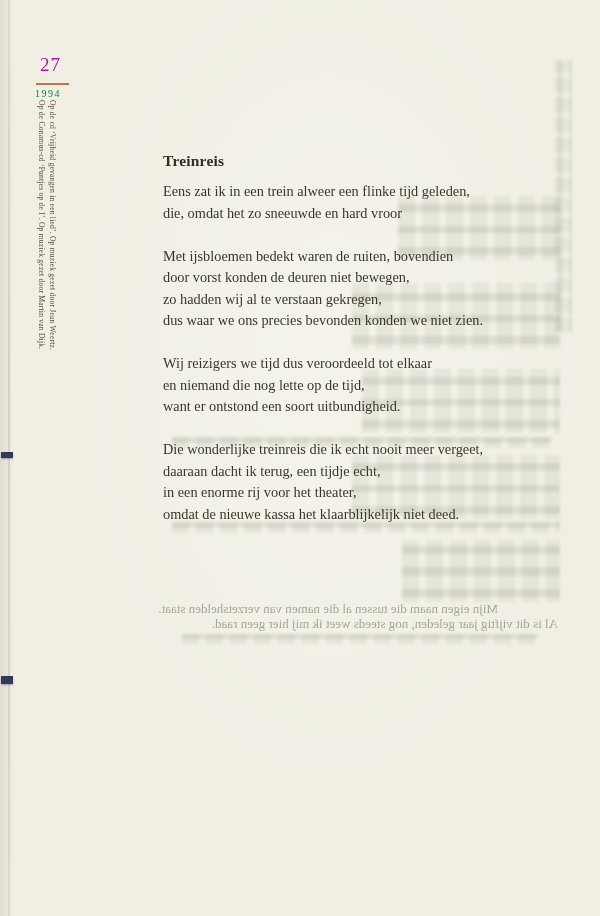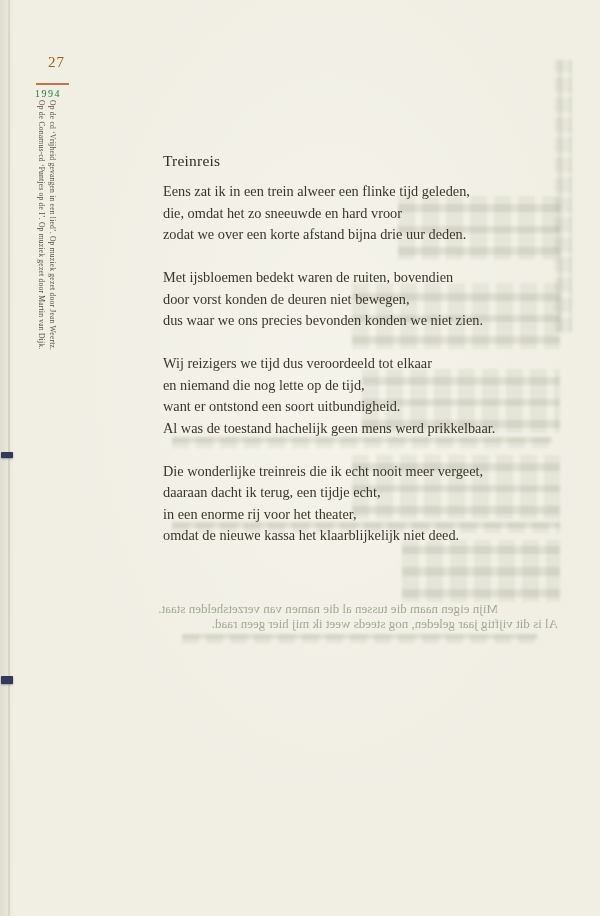--- a/index.html
+++ b/index.html
@@ -29,21 +29,21 @@
     background: #323a58;
     border-radius: 1px;
     box-shadow: 0 1px 2px rgba(90,110,160,0.6), inset 0 0 1px #1c2238;
   }
   .staple.s1 { top: 452px; }
   .staple.s2 { top: 676px; height: 8px; }
 
   
   .pageno {
     position: absolute; left: 40px; top: 54px;
-    font-size: 15px; color: #a16207; letter-spacing: 1px; margin-left: 8px;
+    font-size: 19px; color: #a21caf; letter-spacing: 1px;
   }
   .pagerule {
     position: absolute; left: 36px; top: 83px; width: 33px; height: 2px;
     background: #c1734d;
   }
   .pageyear {
     position: absolute; left: 35px; top: 88px;
     font-size: 10px; color: #15803d; letter-spacing: 1.5px;
   }
 
@@ -56,21 +56,21 @@
     white-space: nowrap;
   }
   .credits .cl { display: block; }
 
   
   .main {
     position: absolute; left: 163px; top: 151px; width: 410px;
     color: #3a352c;
   }
   .poem-title {
-    font-weight: normal; font-size: 15.5px; line-height: 20px;
+    font-weight: bold; font-size: 15.5px; line-height: 20px;
     color: #322d26; letter-spacing: .2px;
     margin: 0 0 10px 0;
   }
   .stanza { margin: 0 0 21.5px 0; }
   .line { font-size: 14.3px; line-height: 21.5px; white-space: nowrap; }
 
   
   .ghost-text {
     position: absolute;
     transform: scaleX(-1);
@@ -127,34 +127,33 @@
   <span class="cl">Op de cd ‘Vrijheid gevangen in een lied’. Op muziek gezet door Jean Weertz.</span>
   <span class="cl">Op de Conamus-cd ‘Puntjes op de I’. Op muziek gezet door Martin van Dijk.</span>
 </div>
 
 <div class="main">
   <h1 class="poem-title">Treinreis</h1>
 
   <div class="stanza">
     <div class="line">Eens zat ik in een trein alweer een flinke tijd geleden,</div>
     <div class="line">die, omdat het zo sneeuwde en hard vroor</div>
-    <div class="line">zodat we over een korte afstand bijna drie uur deden.</div>
   </div>
 
   <div class="stanza">
     <div class="line">Met ijsbloemen bedekt waren de ruiten, bovendien</div>
     <div class="line">door vorst konden de deuren niet bewegen,</div>
+    <div class="line">zo hadden wij al te verstaan gekregen,</div>
     <div class="line">dus waar we ons precies bevonden konden we niet zien.</div>
   </div>
 
   <div class="stanza">
     <div class="line">Wij reizigers we tijd dus veroordeeld tot elkaar</div>
     <div class="line">en niemand die nog lette op de tijd,</div>
     <div class="line">want er ontstond een soort uitbundigheid.</div>
-    <div class="line">Al was de toestand hachelijk geen mens werd prikkelbaar.</div>
   </div>
 
   <div class="stanza">
     <div class="line">Die wonderlijke treinreis die ik echt nooit meer vergeet,</div>
     <div class="line">daaraan dacht ik terug, een tijdje echt,</div>
     <div class="line">in een enorme rij voor het theater,</div>
     <div class="line">omdat de nieuwe kassa het klaarblijkelijk niet deed.</div>
   </div>
 
 </div>

